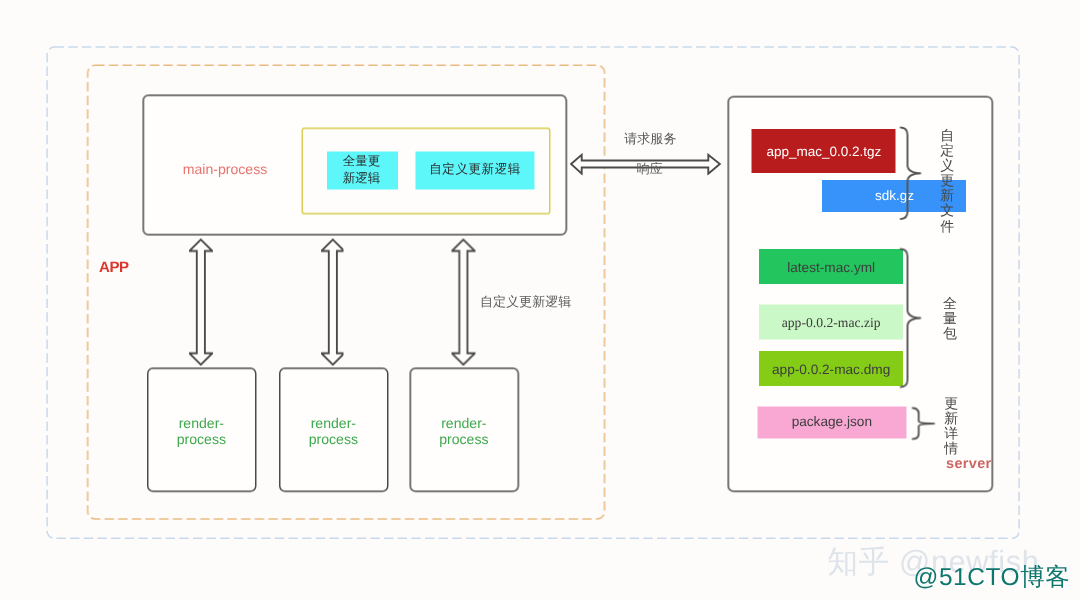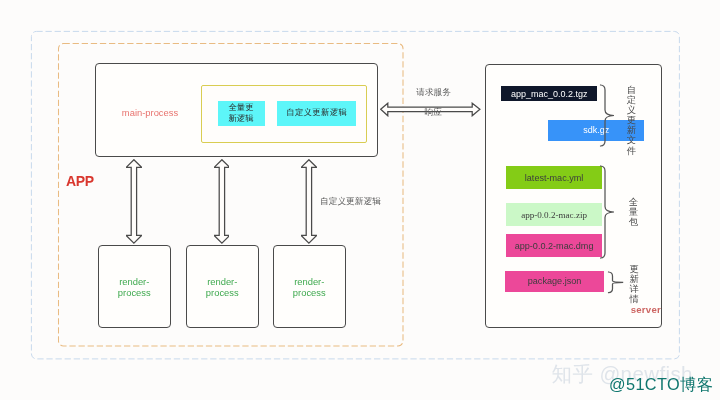--- a/index.html
+++ b/index.html
@@ -18,21 +18,21 @@
 <div id="stage">
 
   <svg class="abs" style="left:30px;top:30px;" width="652" height="332" viewBox="0 0 652 332">
     <rect x="1.4" y="1.4" width="648" height="327.5" rx="5" ry="5" fill="none" stroke="#c8d9ec" stroke-width="1" stroke-dasharray="6.3 2.8"></rect>
   </svg>
 
   <svg class="abs" style="left:57px;top:41.5px;" width="348" height="306" viewBox="0 0 348 306">
     <rect x="1.5" y="1.5" width="344.5" height="302.5" rx="5" ry="5" fill="none" stroke="#e9bb82" stroke-width="1.05" stroke-dasharray="6.3 2.8"></rect>
   </svg>
 
-  <div class="abs" style="left:66px;top:172.5px;font-size:14px;font-weight:bold;color:#d9372e;letter-spacing:-0.3px;">APP</div>
+  <div class="abs" style="left:66px;top:172.5px;font-size:10px;font-weight:bold;color:#d9372e;letter-spacing:-0.3px;">APP</div>
 
   <div class="abs solidbox" style="left:95px;top:63px;width:283px;height:94px;"></div>
   <div class="abs" style="left:95px;top:106.5px;width:110px;text-align:center;font-size:9.4px;color:#e8746f;">main-process</div>
 
   <div class="abs yellowbox" style="left:200.9px;top:85.3px;width:165.9px;height:57.4px;"></div>
 
   <div class="abs ctr cyan-box" style="left:277.3px;top:100.5px;width:78.5px;height:25px;background:#5df6f9;font-size:8.4px;color:#2a2a2a;letter-spacing:0.35px;text-indent:0.35px;">
     <span>自定义更新逻辑</span>
   </div>
 
@@ -69,36 +69,36 @@
 
   <svg class="abs" style="left:380px;top:102px;" width="101" height="15" viewBox="0 0 101 15">
     <path d="M0.7 7.3 L7.8 1.2 L7.8 5 L92.2 5 L92.2 1.2 L99.9 7.3 L92.2 13.8 L92.2 9.7 L7.8 9.7 L7.8 13.8 Z" fill="#fffdfb" stroke="#4a4a4a" stroke-width="1.25" stroke-linejoin="miter"></path>
   </svg>
 
   <div class="abs" style="left:416.2px;top:86.7px;font-size:8.7px;color:#5a5a5a;">请求服务</div>
   <div class="abs" style="left:424.5px;top:107px;font-size:8.7px;color:#5a5a5a;">响应</div>
 
   <div class="abs solidbox" style="left:485px;top:63.5px;width:176.5px;height:264px;"></div>
 
-  <div class="abs ctr" style="left:501.4px;top:86.2px;width:95.8px;height:15px;background:#0f172a;font-size:9px;color:#fff;">
+  <div class="abs ctr" style="left:501.4px;top:86.2px;width:95.8px;height:29px;background:#b91c1c;font-size:9px;color:#fff;">
     <span>app_mac_0.0.2.tgz</span>
   </div>
   <div class="abs ctr" style="left:501.4px;top:119.8px;width:95.8px;height:21.2px;background:#3793f9;font-size:9px;color:#fff;margin-left:47px;">
     <span>sdk.gz</span>
   </div>
-  <div class="abs ctr" style="left:505.8px;top:166.4px;width:96.6px;height:22.6px;background:#84cc16;font-size:9.1px;color:#3d3d3d;padding-top:2px;">
+  <div class="abs ctr" style="left:505.8px;top:166.4px;width:96.6px;height:22.6px;background:#22c55e;font-size:9.1px;color:#3d3d3d;padding-top:2px;">
     <span>latest-mac.yml</span>
   </div>
   <div class="abs ctr" style="left:505.8px;top:203px;width:96.6px;height:22.5px;background:#cbf8c7;font-size:9.1px;color:#3d3d3d;padding-top:2px;font-family:Liberation Serif, serif;">
     <span>app-0.0.2-mac.zip</span>
   </div>
-  <div class="abs ctr" style="left:505.8px;top:234.1px;width:96.6px;height:22.6px;background:#ec4899;font-size:9.1px;color:#3d3d3d;padding-top:2px;">
+  <div class="abs ctr" style="left:505.8px;top:234.1px;width:96.6px;height:22.6px;background:#84cc16;font-size:9.1px;color:#3d3d3d;padding-top:2px;">
     <span>app-0.0.2-mac.dmg</span>
   </div>
-  <div class="abs ctr" style="left:505.3px;top:270.9px;width:98.5px;height:21px;background:#ec4899;font-size:9.1px;color:#3d3d3d;">
+  <div class="abs ctr" style="left:505.3px;top:270.9px;width:98.5px;height:21px;background:#f9a8d4;font-size:9.1px;color:#3d3d3d;">
     <span>package.json</span>
   </div>
 
   <div class="abs" style="left:485px;top:304.2px;width:176px;text-align:right;font-size:9.6px;font-weight:bold;color:#cd6663;letter-spacing:0.25px;">server</div>
 
   <svg class="abs" style="left:598.5px;top:84.3px;" width="18" height="64" viewBox="0 0 18 64">
     <path d="M1.5 1 Q6 1.2 6 6 L6 26 Q6 31.3 15 31.5 Q6 31.7 6 37 L6 57 Q6 61.8 1.5 62" fill="none" stroke="#555" stroke-width="1.25" stroke-linecap="round"></path>
   </svg>
   <svg class="abs" style="left:598.5px;top:164.5px;" width="18" height="96" viewBox="0 0 18 96">
     <path d="M1.5 1 Q6 1.2 6 6 L6 41.5 Q6 46.8 15 47 Q6 47.2 6 52.5 L6 88 Q6 92.8 1.5 93" fill="none" stroke="#555" stroke-width="1.25" stroke-linecap="round"></path>

